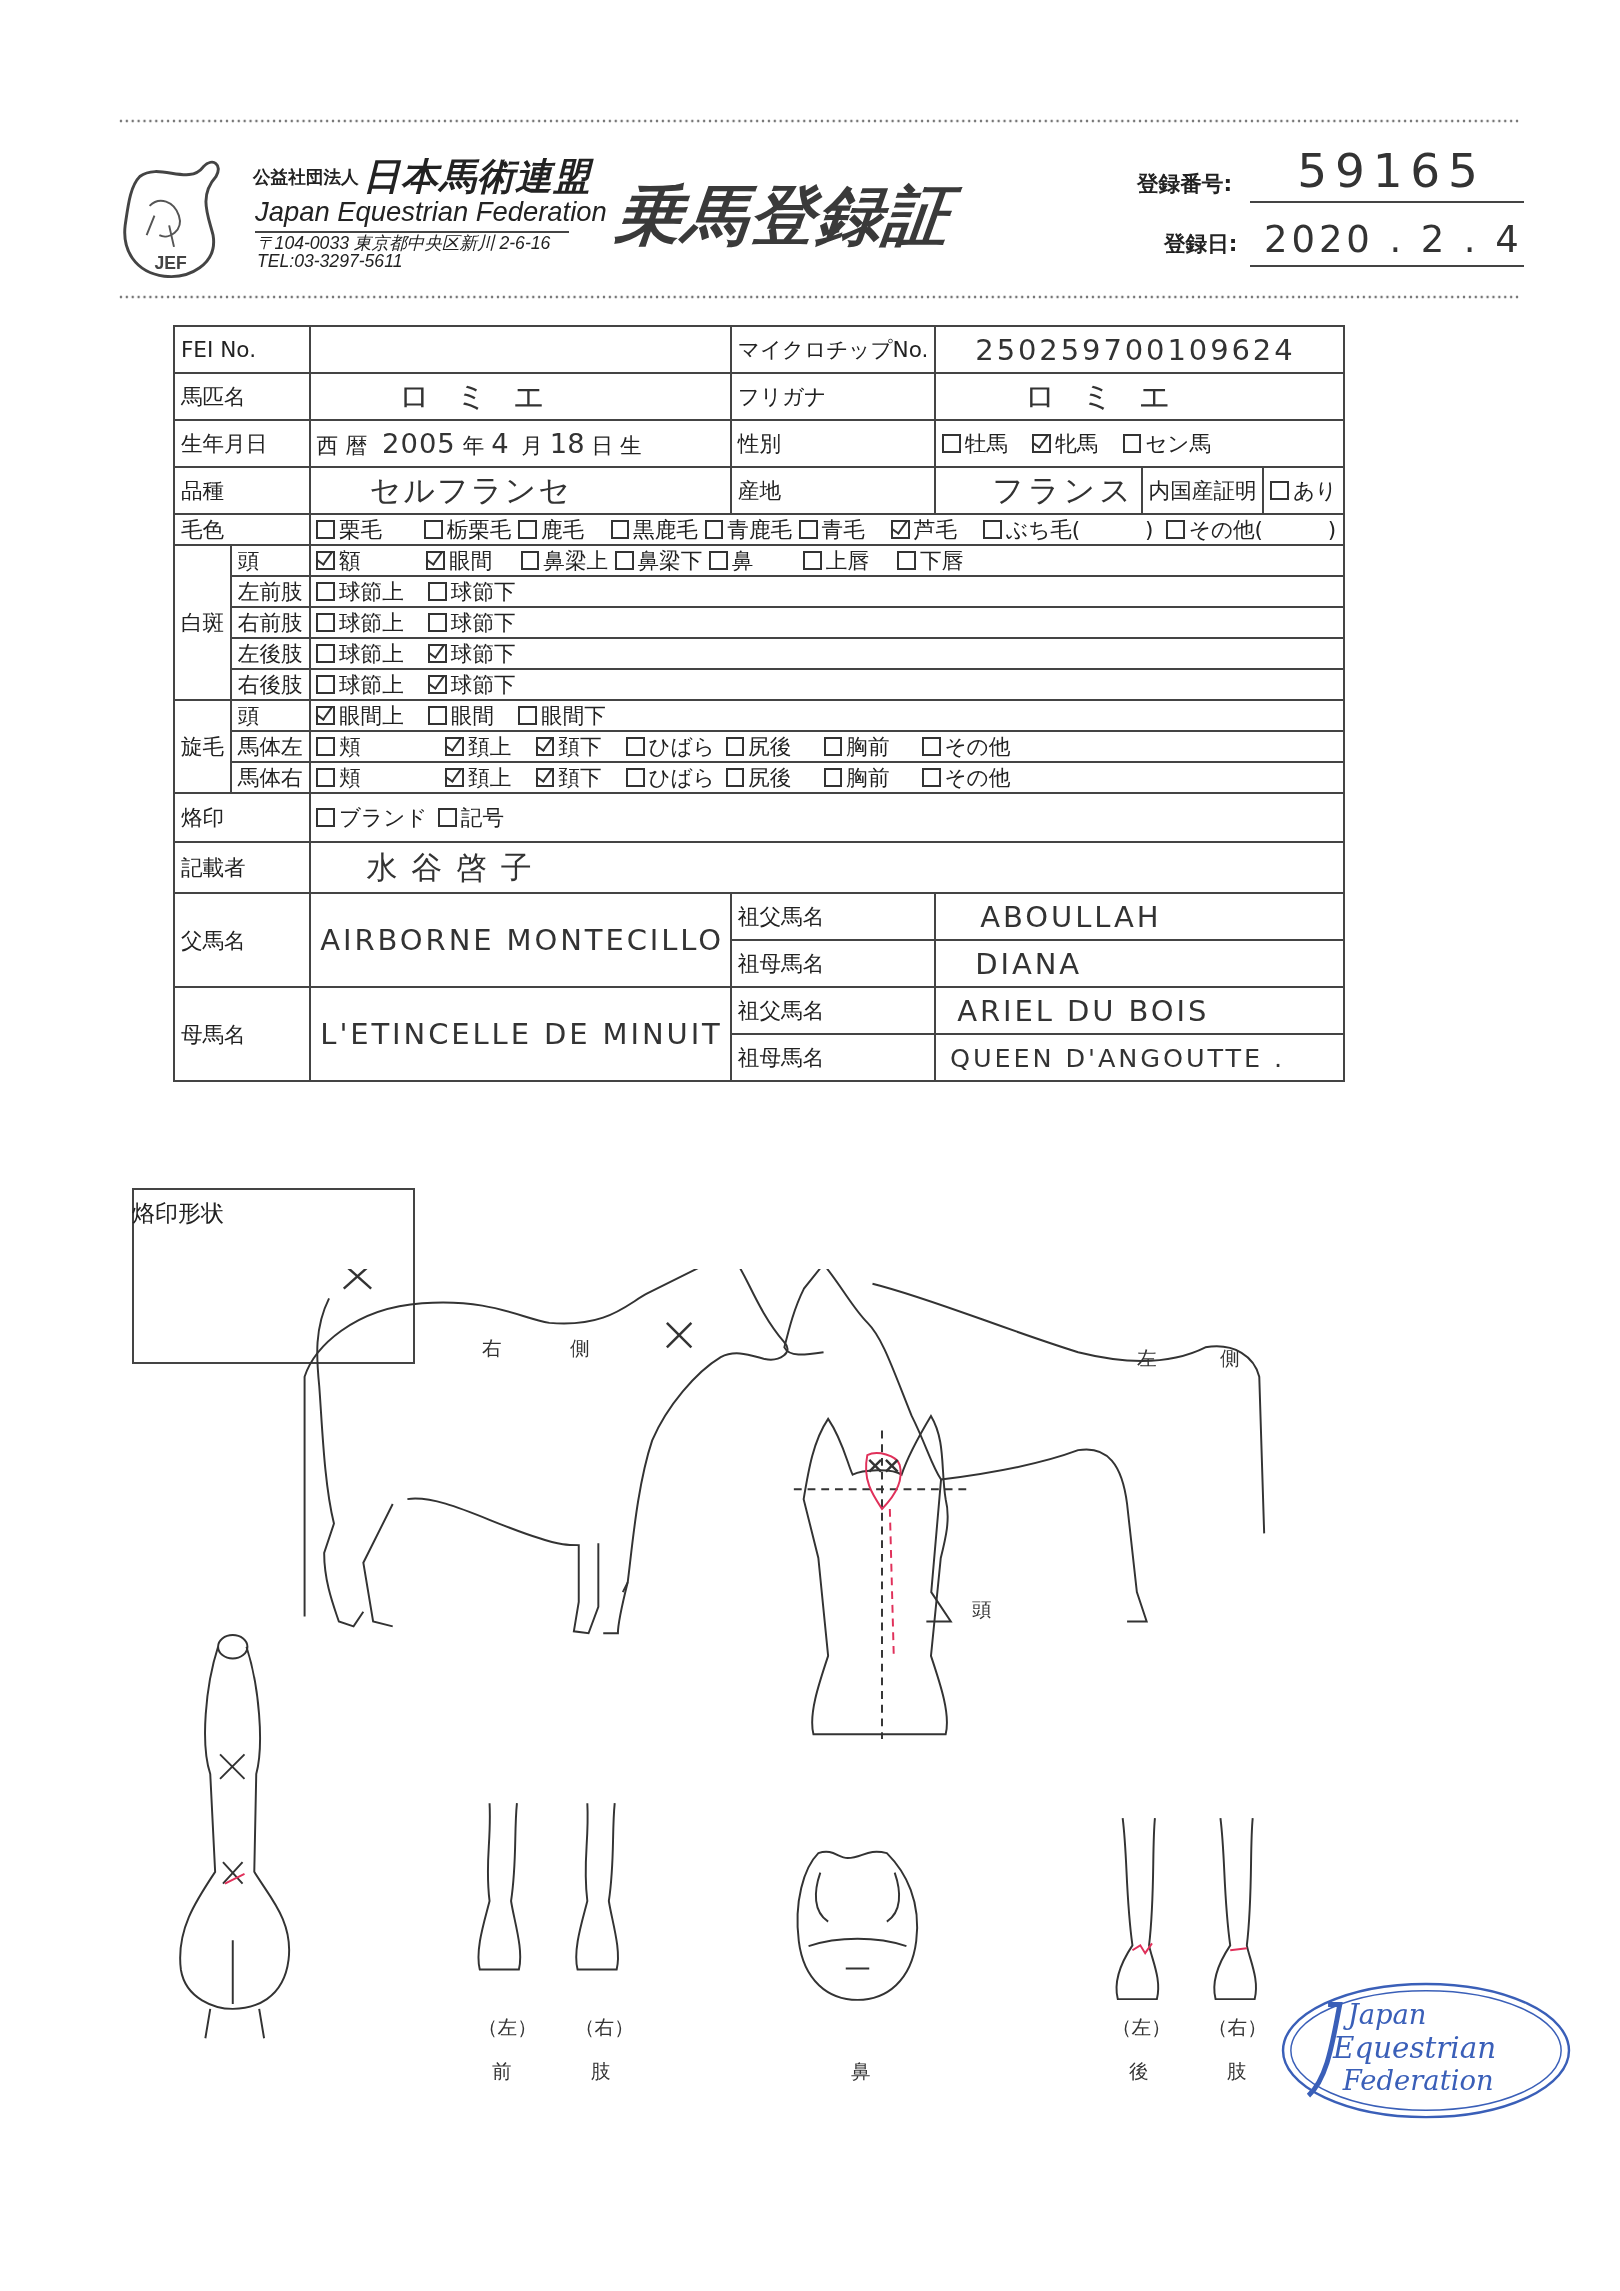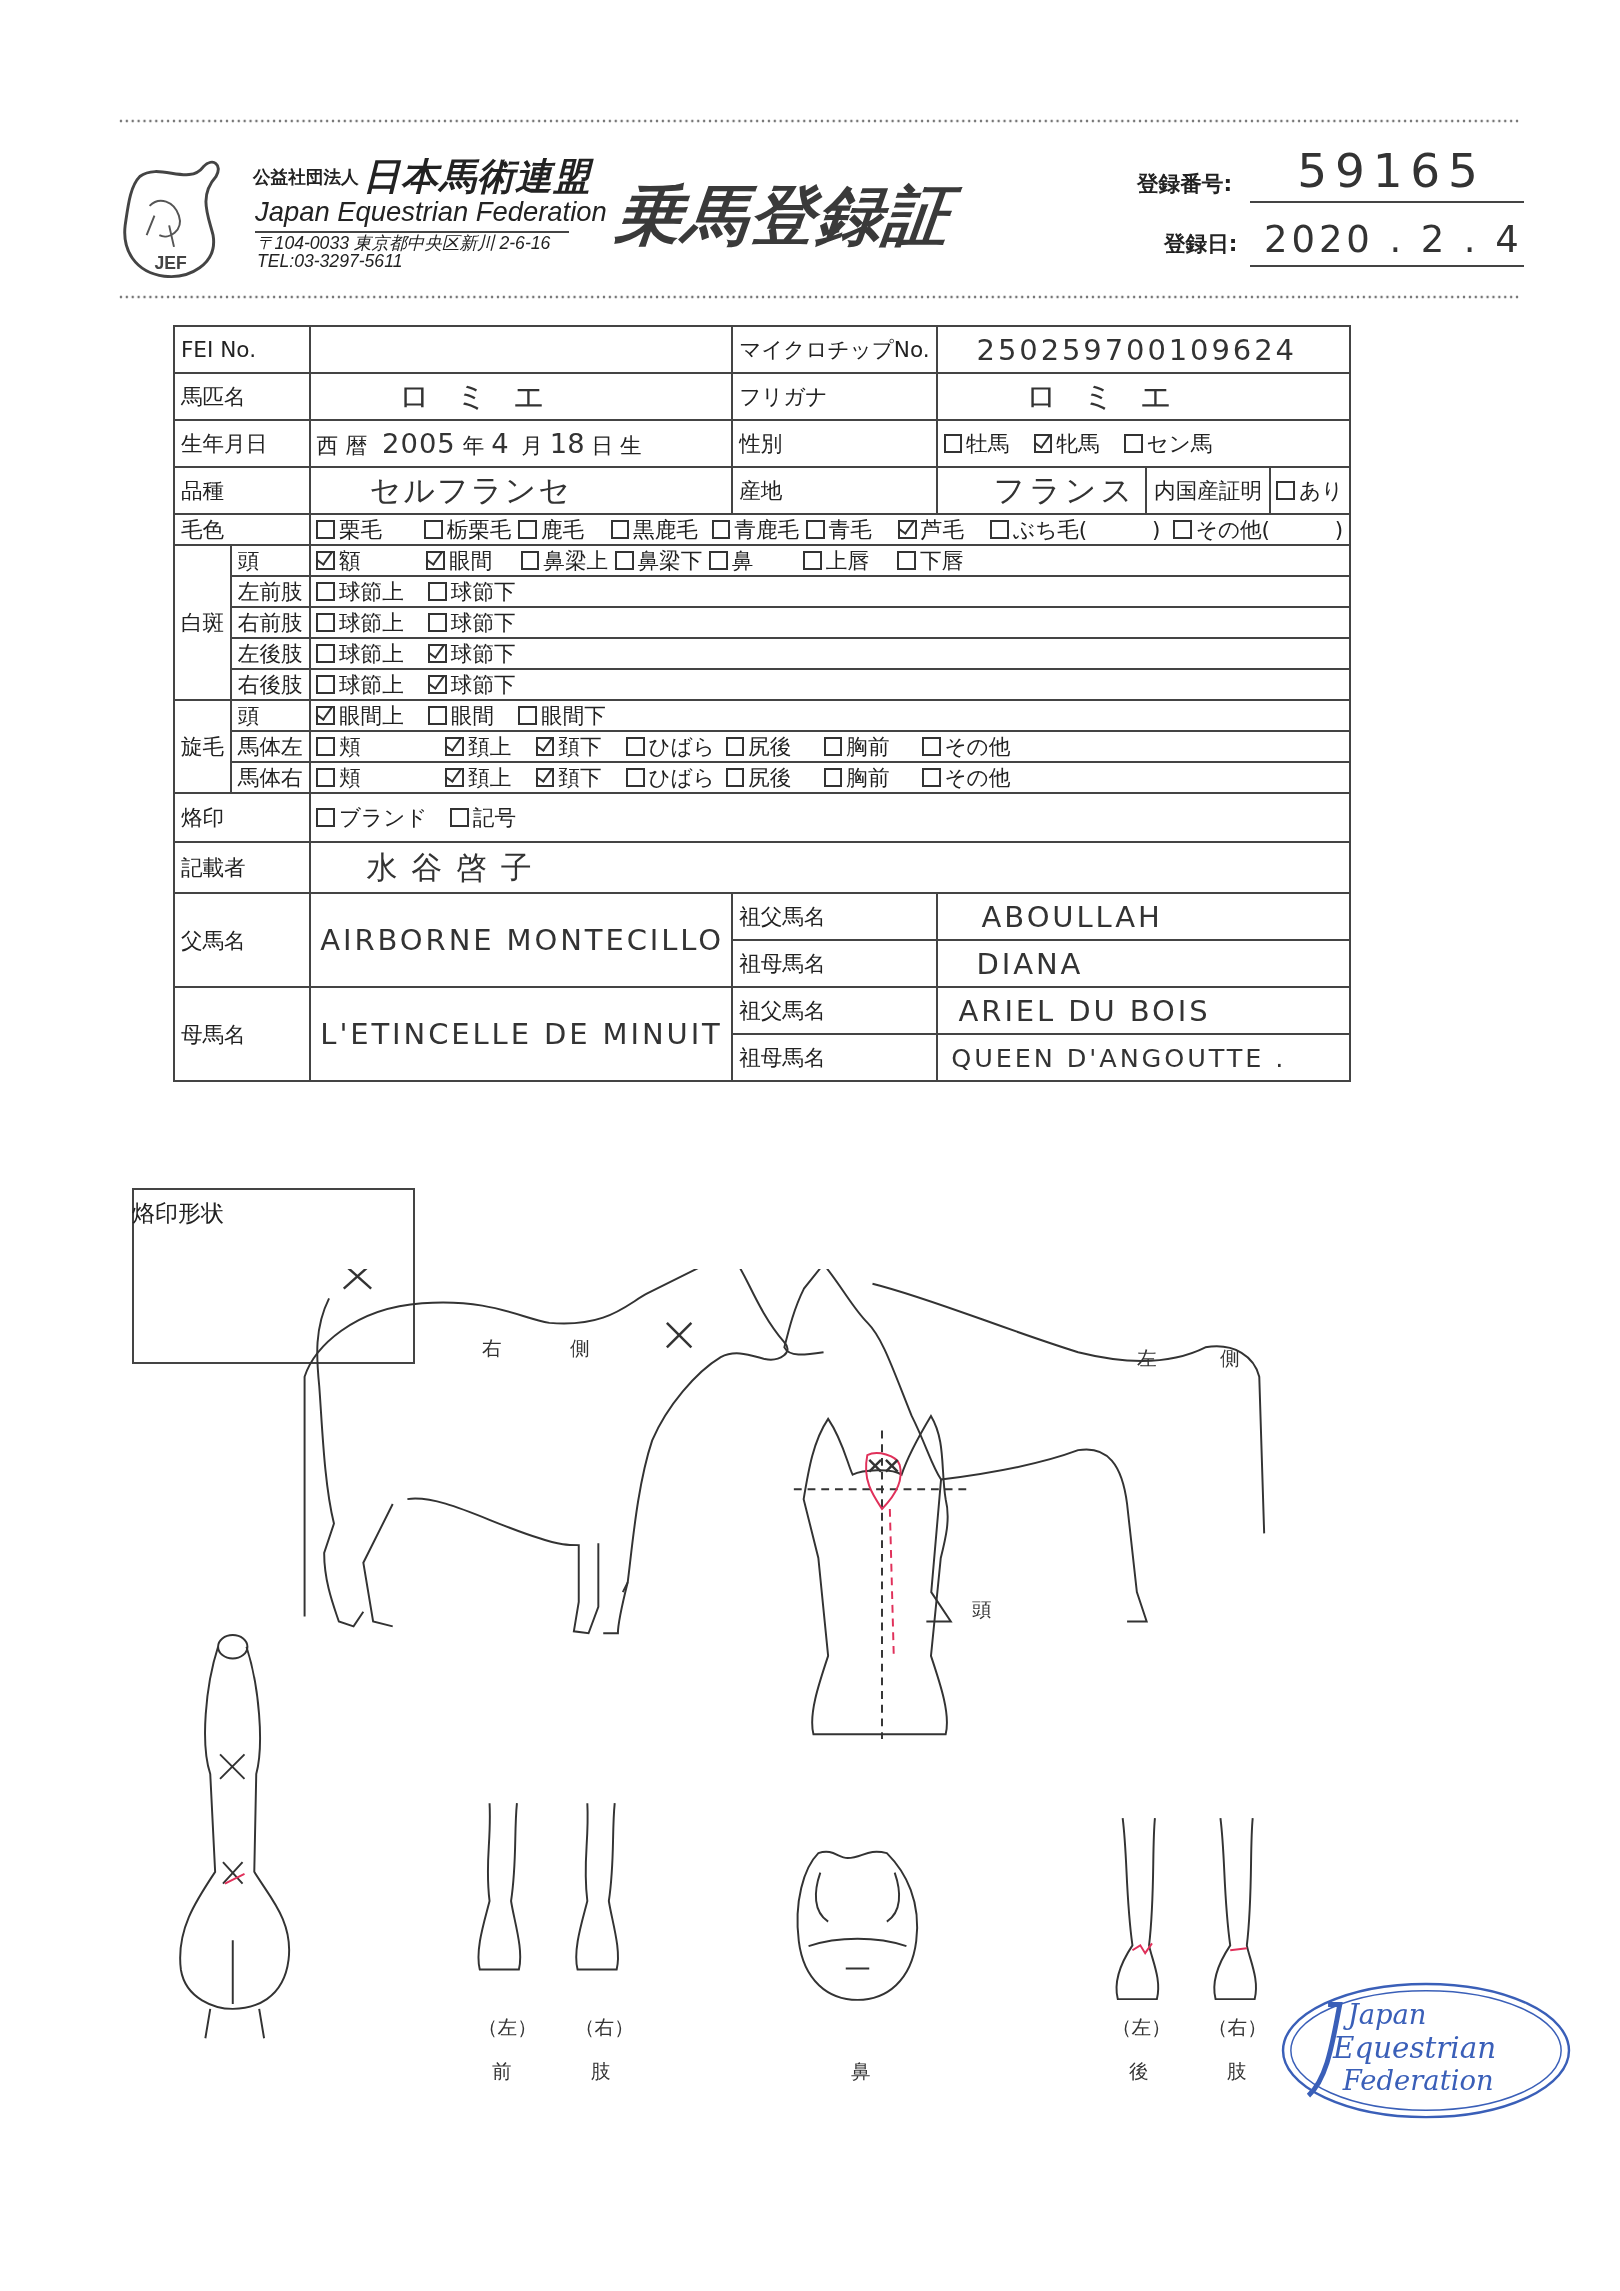--- a/index.html
+++ b/index.html
@@ -116,21 +116,21 @@
     <td class="hval" style="padding-left:56px;letter-spacing:3.9px">フランス</td>
     <td style="text-align:center">内国産証明</td>
     <td><span class="cb"></span><span>あり</span></td>
   </tr>
   <tr class="short">
     <td colspan="2" class="lbl">毛色</td>
     <td colspan="5">
       <span class="opt" style="margin-right:35px"><span class="cb"></span><span>栗毛</span></span>
       <span class="opt" style="margin-right:0"><span class="cb"></span><span>栃栗毛</span></span>
       <span class="opt" style="margin-right:19.6px"><span class="cb"></span><span>鹿毛</span></span>
-      <span class="opt" style="margin-right:7px"><span class="cb"></span><span>黒鹿毛</span></span>
+      <span class="opt" style="margin-right:0"><span class="cb"></span><span>黒鹿毛</span></span>
       <span class="opt" style="margin-right:0"><span class="cb"></span><span>青鹿毛</span></span>
       <span class="opt" style="margin-right:19.6px"><span class="cb"></span><span>青毛</span></span>
       <span class="opt" style="margin-right:19.6px"><span class="cb on"></span><span>芦毛</span></span>
       <span class="opt" style="margin-right:5.9px"><span class="cb"></span><span>ぶち毛(　　　)</span></span>
       <span class="opt" style="margin-right:0"><span class="cb"></span><span>その他(　　　)</span></span>
     </td>
   </tr>
 
   <tr class="short">
     <td rowspan="5" class="lbl">白斑</td>
@@ -203,21 +203,21 @@
       <span class="opt"><span class="cb on"></span><span>頚下</span></span>
       <span class="opt" style="margin-right:3.9px"><span class="cb"></span><span>ひばら</span></span>
       <span class="opt" style="margin-right:25.5px"><span class="cb"></span><span>尻後</span></span>
       <span class="opt" style="margin-right:25.5px"><span class="cb"></span><span>胸前</span></span>
       <span class="opt"><span class="cb"></span><span>その他</span></span>
     </td>
   </tr>
   <tr style="height:49px">
     <td colspan="2" class="lbl">烙印</td>
     <td colspan="5">
-      <span class="opt" style="margin-right:16px"><span class="cb"></span><span>ブランド</span></span>
+      <span class="opt" style="margin-right:4px"><span class="cb"></span><span>ブランド</span></span>
       <span class="opt"><span class="cb"></span><span>記号</span></span>
     </td>
   </tr>
   <tr>
     <td colspan="2" class="lbl" style="height:49px">記載者</td>
     <td colspan="5" class="hval" style="padding-left:56px;letter-spacing:13.7px">水谷啓子</td>
   </tr>
   <tr>
     <td colspan="2" rowspan="2" class="lbl">父馬名</td>
     <td rowspan="2" class="hval-en" style="padding-left:9.8px">AIRBORNE MONTECILLO</td>

